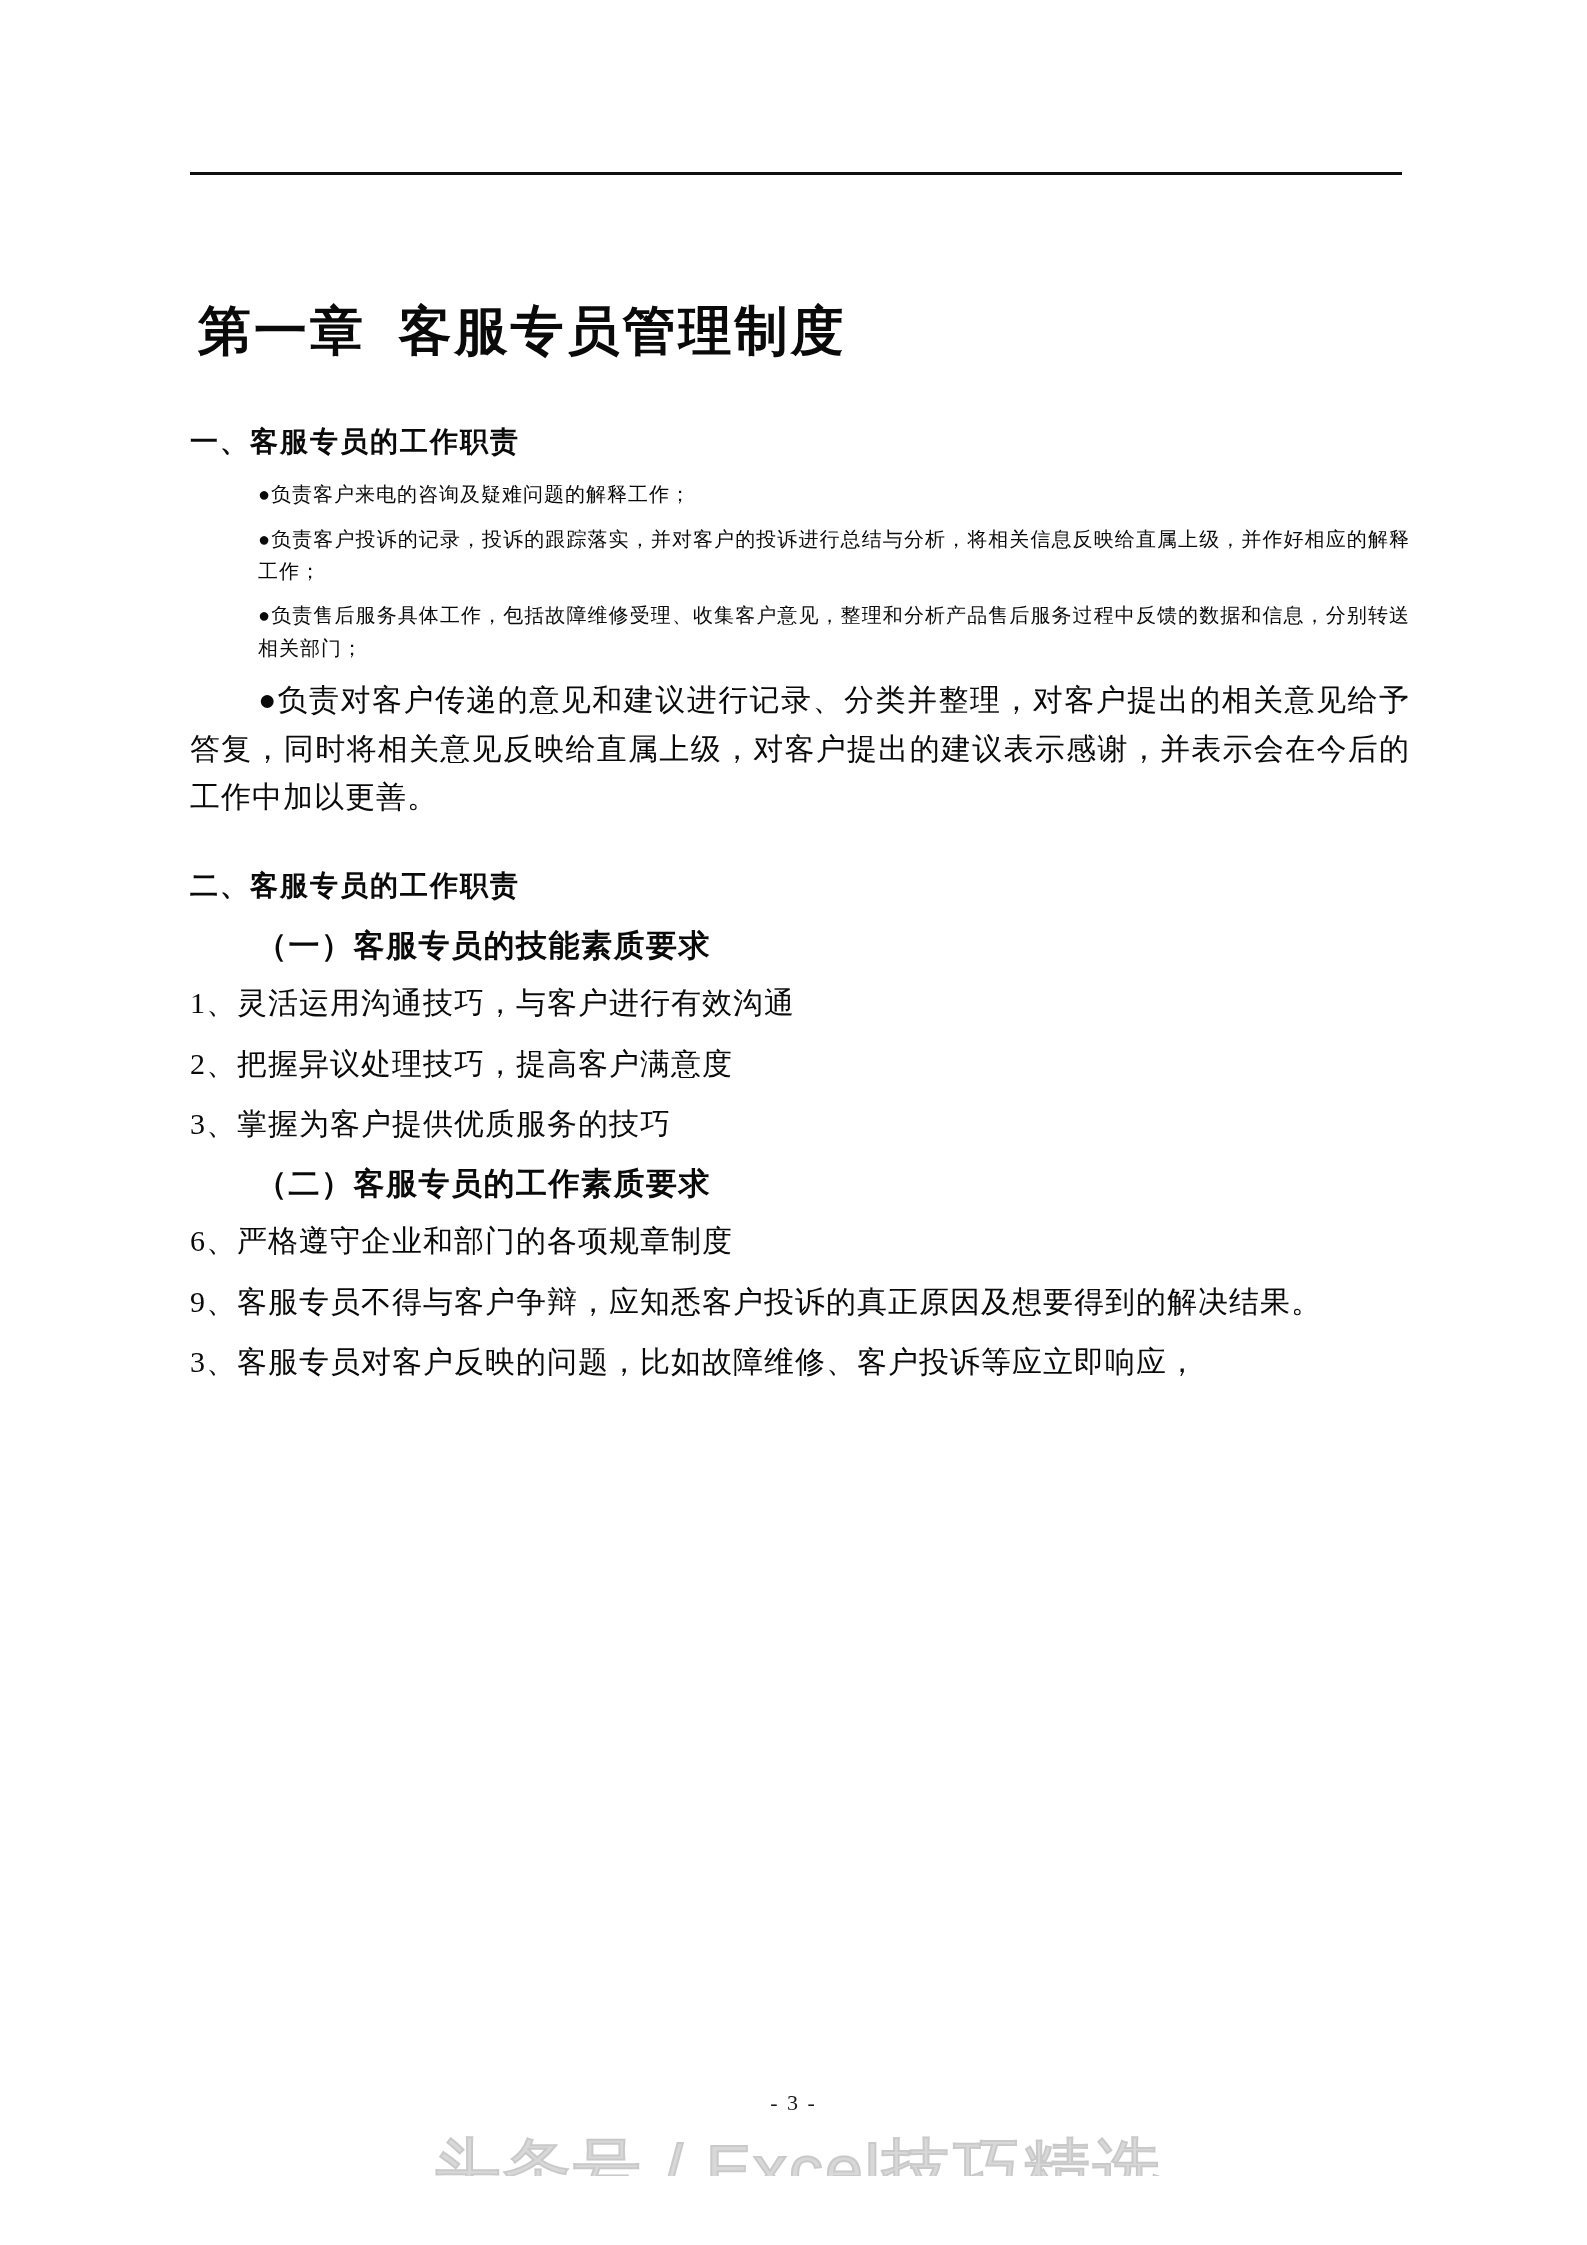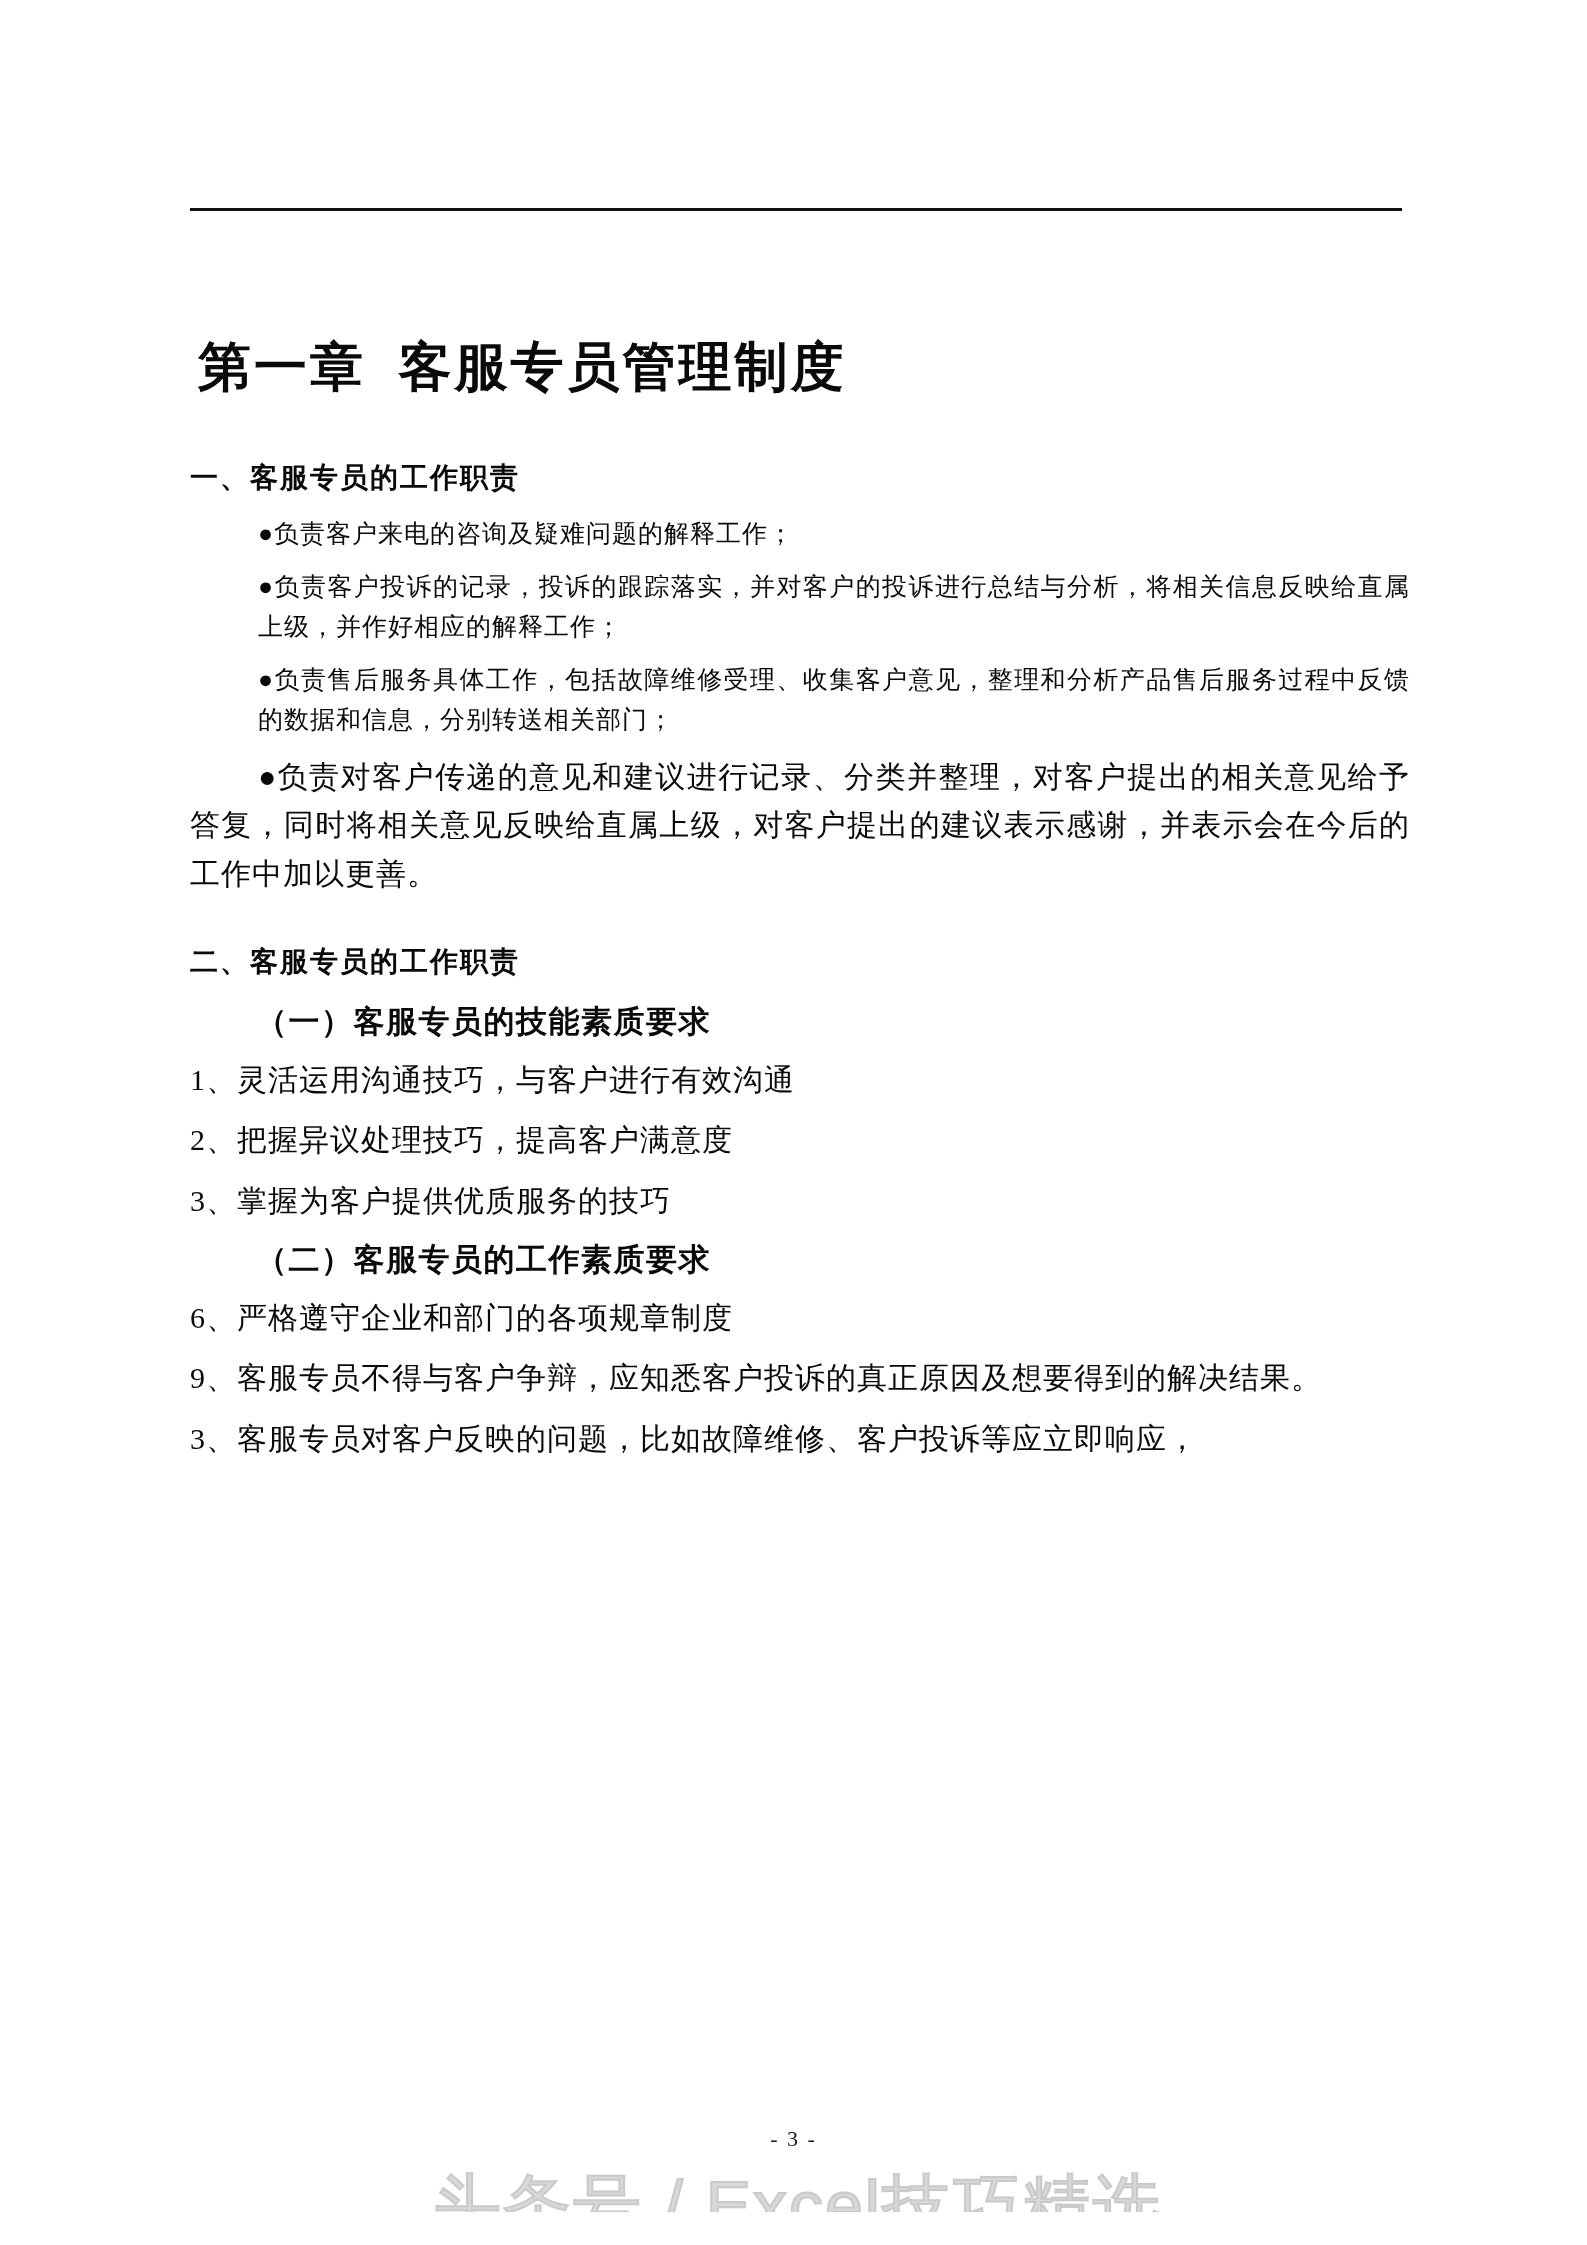--- a/index.html
+++ b/index.html
@@ -9,21 +9,20 @@
     background: #ffffff;
   }
   .page {
     position: relative;
     width: 1587px;
     height: 2176px;
     background: #ffffff;
     overflow: hidden;
     font-family: "Liberation Serif", "DejaVu Serif", serif;
     color: #0a0a0a;
-    margin-top: 36px;
   }
 
   
   .header-rule {
     position: absolute;
     left: 190px;
     top: 172px;
     width: 1212px;
     height: 0;
     border-top: 3px solid #111111;
@@ -65,21 +64,21 @@
     font-size: 31px;
     font-weight: 700;
     letter-spacing: 1.5px;
     line-height: 1.5;
     margin: 0 0 10px 0;
     padding-left: 66px;
   }
 
   
   .bullet-para {
-    font-size: 25px;
+    font-size: 20px;
     line-height: 1.62;
     letter-spacing: 1px;
     margin: 0 0 12px 0;
     padding-left: 68px;
     text-align: justify;
     text-justify: inter-ideograph;
   }
   .bullet-para.hang {
     padding-left: 68px;
     text-indent: 0;

